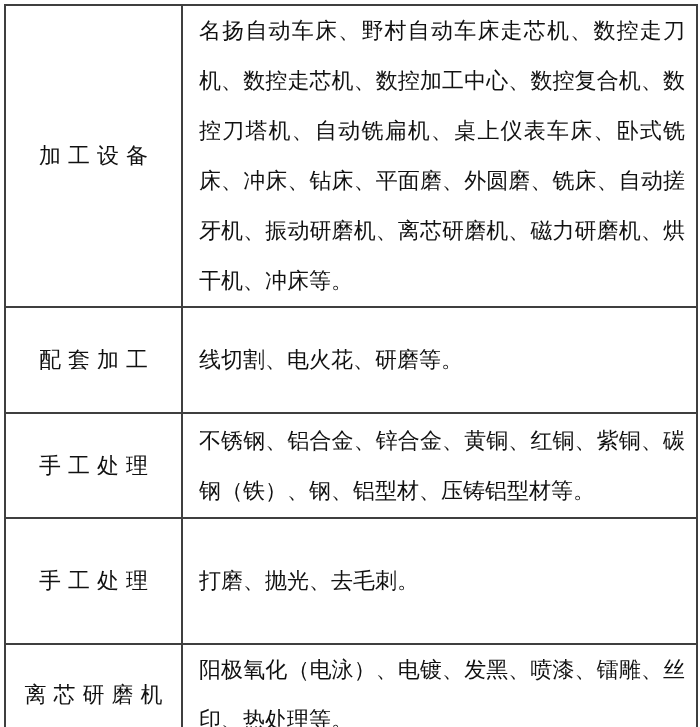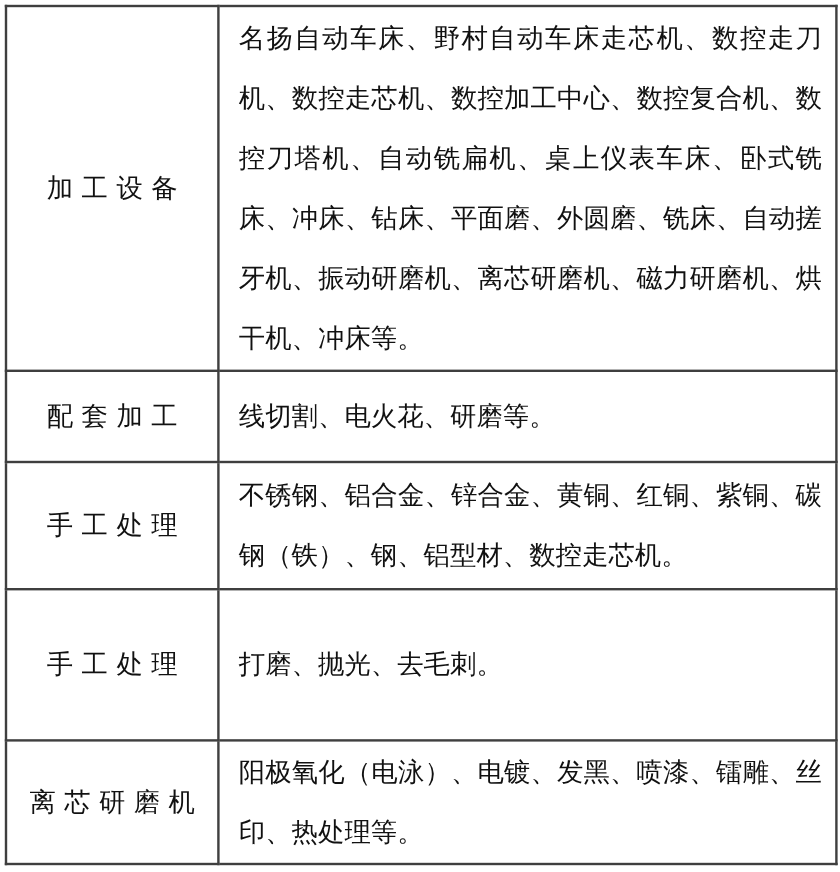--- a/index.html
+++ b/index.html
@@ -34,21 +34,21 @@
     letter-spacing: 7px;
     padding-left: 7px; 
     white-space: nowrap;
   }
   td.content-cell {
     text-align: justify;
     line-height: 50px;
     padding: 0 11px 0 16px;
   }
   tr.r0 { height: 300px; }
-  tr.r1 { height: 76px; }
+  tr.r1 { height: 106px; }
   tr.r2 { height: 105px; }
   tr.r3 { height: 126px; }
   tr.r4 { height: 97px; }
 </style>
 </head>
 <body>
 
 <div class="page">
   <table class="spec-table">
     <colgroup>
@@ -59,21 +59,21 @@
       <tr class="r0">
         <td class="label-cell">加工设备</td>
         <td class="content-cell">名扬自动车床、野村自动车床走芯机、数控走刀机、数控走芯机、数控加工中心、数控复合机、数控刀塔机、自动铣扁机、桌上仪表车床、卧式铣床、冲床、钻床、平面磨、外圆磨、铣床、自动搓牙机、振动研磨机、离芯研磨机、磁力研磨机、烘干机、冲床等。</td>
       </tr>
       <tr class="r1">
         <td class="label-cell">配套加工</td>
         <td class="content-cell">线切割、电火花、研磨等。</td>
       </tr>
       <tr class="r2">
         <td class="label-cell">手工处理</td>
-        <td class="content-cell">不锈钢、铝合金、锌合金、黄铜、红铜、紫铜、碳钢（铁）、钢、铝型材、数控走芯机。</td>
+        <td class="content-cell">不锈钢、铝合金、锌合金、黄铜、红铜、紫铜、碳钢（铁）、钢、铝型材、压铸铝型材等。</td>
       </tr>
       <tr class="r3">
         <td class="label-cell">手工处理</td>
         <td class="content-cell">打磨、抛光、去毛刺。</td>
       </tr>
       <tr class="r4">
         <td class="label-cell">离芯研磨机</td>
         <td class="content-cell">阳极氧化（电泳）、电镀、发黑、喷漆、镭雕、丝印、热处理等。</td>
       </tr>
     </tbody>

